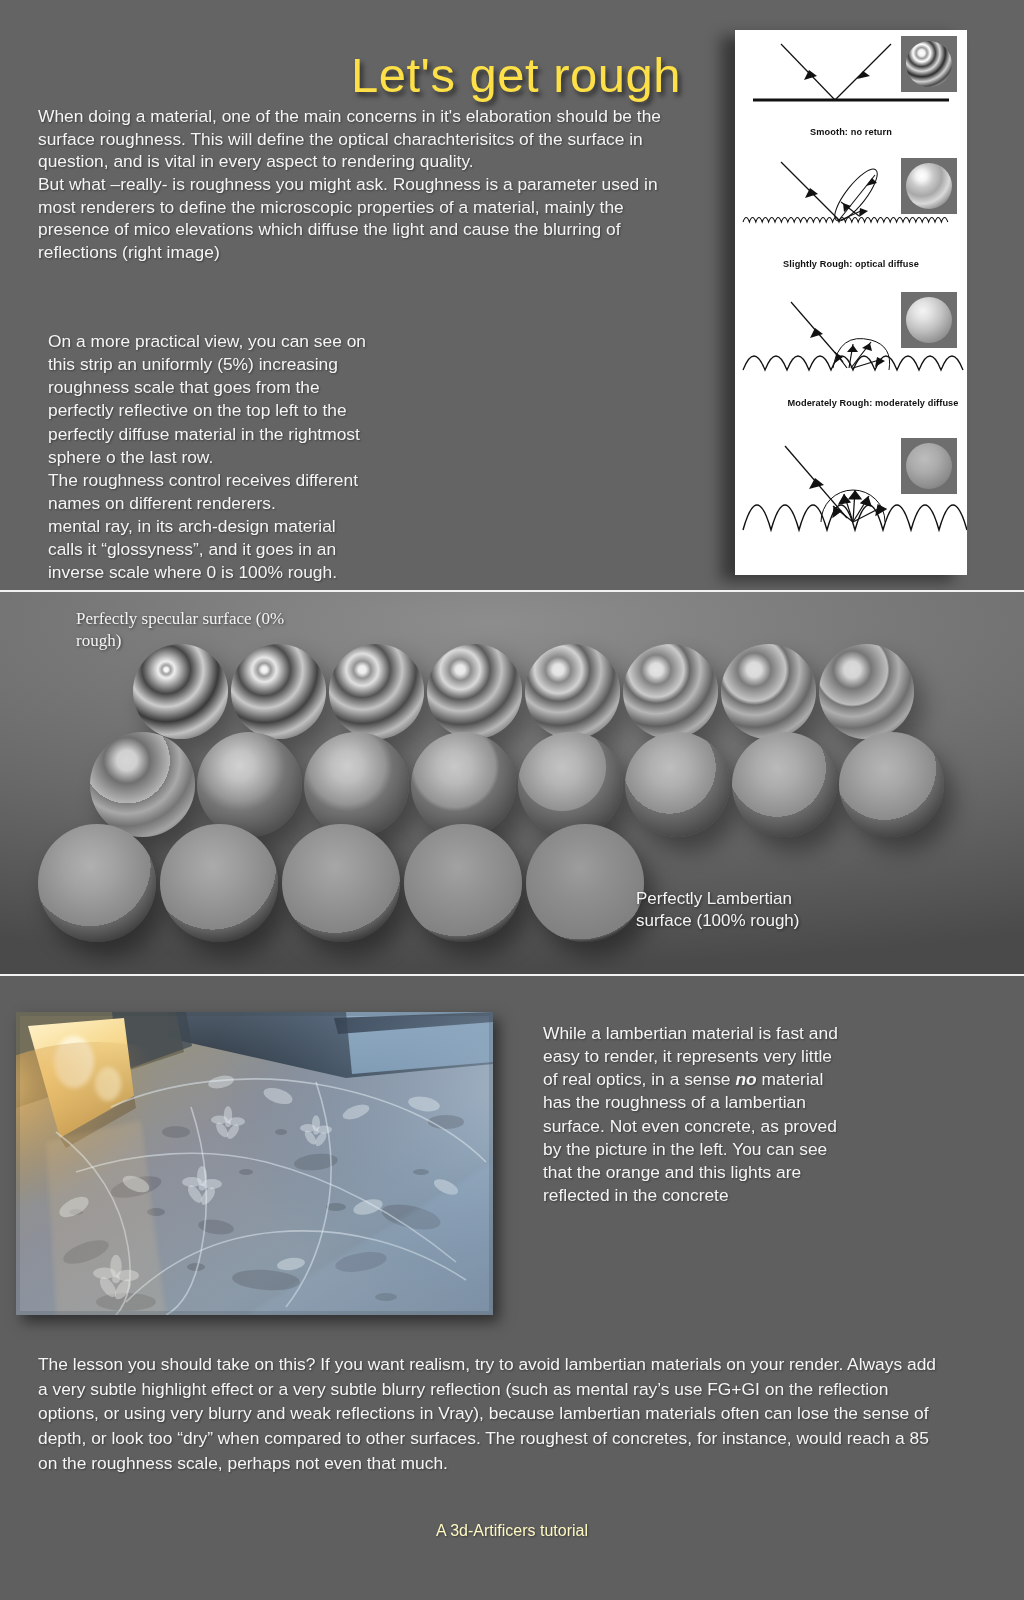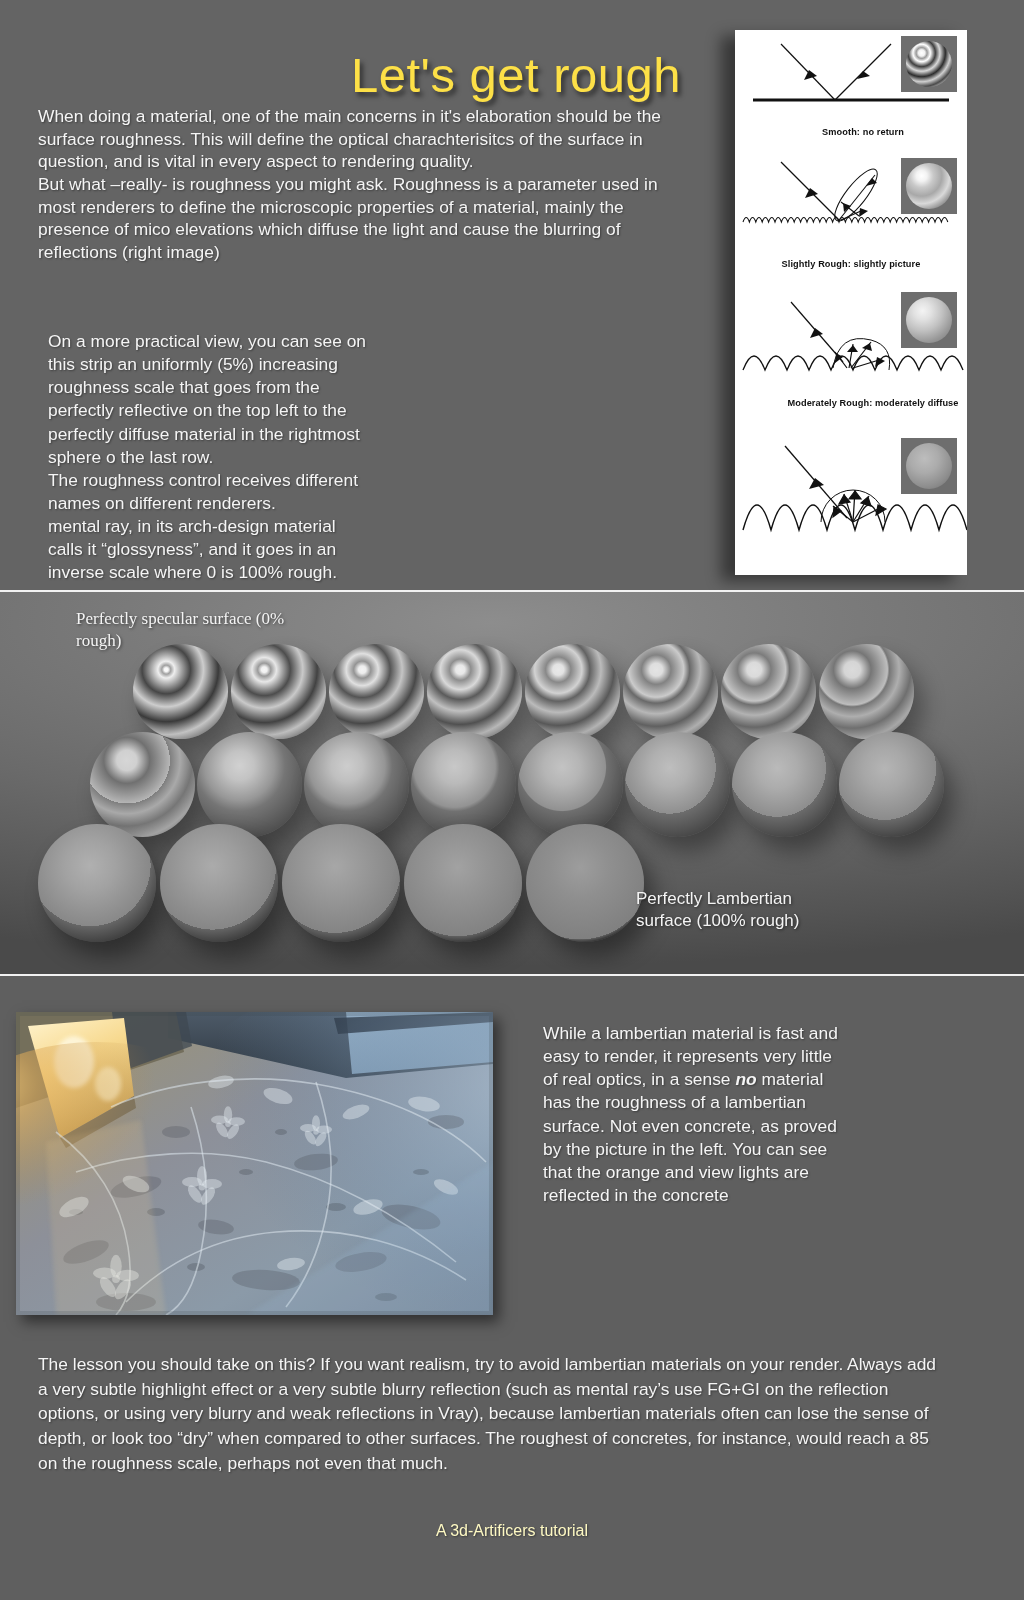--- a/index.html
+++ b/index.html
@@ -104,21 +104,21 @@
   .drow-caption {
     position: absolute;
     width: 232px;
     text-align: center;
     font-size: 9.2px;
     font-weight: bold;
     color: #111111;
     letter-spacing: 0.1px;
     white-space: nowrap;
   }
-  .dc1 { top: 97px; margin-left: 12px; }
+  .dc1 { top: 97px; }
   .dc2 { top: 229px; }
   .dc3 { top: 368px; margin-left: 22px; }
   .dc4 { top: 530px; margin-top: 47px; }
 
   .ball-thumb {
     position: absolute;
     width: 56px; height: 56px;
     overflow: hidden;
     background: #6e6e6e;
   }
@@ -276,21 +276,21 @@
         <div class="sphere-mini sm-mod"></div>
       </div>
   </div>
   <div class="ball-thumb bt4">
     <div class="bthumb-inner">
         <div class="sphere-mini sm-very"></div>
       </div>
   </div>
 
   <div class="drow-caption dc1">Smooth:  no return</div>
-  <div class="drow-caption dc2">Slightly Rough:  slightly picture</div>
+  <div class="drow-caption dc2">Slightly Rough:  optical diffuse</div>
   <div class="drow-caption dc3">Moderately Rough:  moderately diffuse</div>
   <div class="drow-caption dc4">Very Rough:  very diffuse</div>
 </div>
 
 <div class="rule r1"></div>
 
 <div class="sphere-strip" id="sphere-strip">
     <div class="sphere" style="left: 133px; top: 52px; width: 95px; height: 95px; background: radial-gradient(circle at 35% 27%, rgb(252, 252, 252) 0%, rgb(246, 246, 246) 2.1%, rgb(160, 160, 160) 4.8%, rgb(238, 238, 238) 9%, rgb(70, 70, 70) 26%, rgb(205, 205, 205) 40%, rgb(58, 58, 58) 56%, rgb(196, 196, 196) 70%, rgb(88, 88, 88) 86%, rgb(84, 84, 84) 100%); box-shadow: rgba(0, 0, 0, 0.32) 10px 14px 22px;"></div>
     <div class="sphere" style="left: 231px; top: 52px; width: 95px; height: 95px; background: radial-gradient(circle at 35% 27%, rgb(247, 247, 247) 0%, rgb(241, 241, 241) 3.0625%, rgb(154, 154, 154) 7%, rgb(231, 231, 231) 13.125%, rgb(77, 77, 77) 28%, rgb(201, 201, 201) 41.5%, rgb(66, 66, 66) 57%, rgb(192, 192, 192) 70.75%, rgb(92, 92, 92) 86%, rgb(82, 82, 82) 100%); box-shadow: rgba(0, 0, 0, 0.32) 10px 14px 22px;"></div>
     <div class="sphere" style="left: 329px; top: 52px; width: 95px; height: 95px; background: radial-gradient(circle at 35% 27%, rgb(243, 243, 243) 0%, rgb(237, 237, 237) 4.025%, rgb(148, 148, 148) 9.2%, rgb(224, 224, 224) 17.25%, rgb(84, 84, 84) 30%, rgb(196, 196, 196) 43%, rgb(73, 73, 73) 58%, rgb(188, 188, 188) 71.5%, rgb(95, 95, 95) 86%, rgb(80, 80, 80) 100%); box-shadow: rgba(0, 0, 0, 0.32) 10px 14px 22px;"></div>
@@ -460,20 +460,20 @@
 
     <polygon points="230,303 477,150 477,303" fill="#9fc0dc" opacity="0.16" filter="url(#blurS)"></polygon>
 
     <polygon points="30,130 125,108 150,303 40,303" fill="#f3cf8e" opacity="0.15" filter="url(#blurS)"></polygon>
 
     <rect x="0" y="0" width="477" height="303" fill="none" stroke="#3a4049" stroke-width="8" opacity="0.18"></rect>
   </svg>
 </div>
 
 <div class="para" id="lambertian-paragraph">
-  <p><span>While a lambertian material is fast and easy to render, it represents very little of real optics, in a sense </span><em class="emph">no</em><span> material has the roughness of a lambertian surface. Not even concrete, as proved by the picture in the left. You can see that the orange and view lights are reflected in the concrete</span></p>
+  <p><span>While a lambertian material is fast and easy to render, it represents very little of real optics, in a sense </span><em class="emph">no</em><span> material has the roughness of a lambertian surface. Not even concrete, as proved by the picture in the left. You can see that the orange and this lights are reflected in the concrete</span></p>
 </div>
 
 <div class="para" id="lesson-paragraph">
   <p>The lesson you should take on this? If you want realism, try to avoid lambertian materials on your render. Always add a very subtle highlight effect or a very subtle blurry reflection (such as mental ray’s use FG+GI on the reflection options, or using very blurry and weak reflections in Vray), because lambertian materials often can lose the sense of depth, or look too “dry” when compared to other surfaces. The roughest of concretes, for instance, would reach a 85 on the roughness scale,  perhaps not even that much.</p>
 </div>
 
 <div class="footer-credit">A 3d-Artificers tutorial</div>
 
 </body></html>

